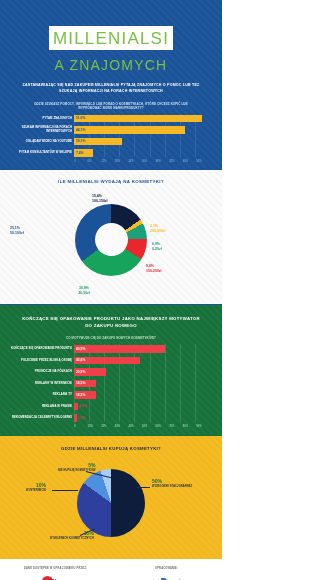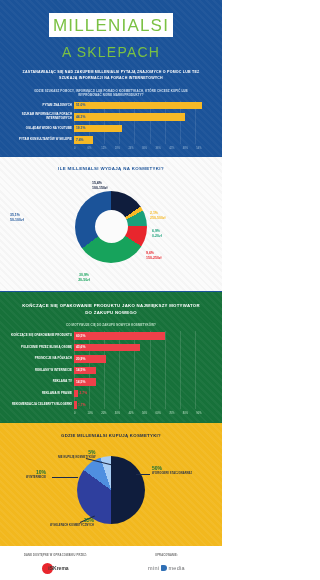--- a/index.html
+++ b/index.html
@@ -9,21 +9,21 @@
     background: #ffffff;
     overflow: hidden;
   }
   .page { width: 222px; height: 580px; position: relative; }
 
   
   .sec-blue {
     background: #1b5399;
     background-image: repeating-linear-gradient(45deg,
        rgba(255,255,255,.03) 0 2px, rgba(255,255,255,0) 2px 5px);
-    padding: 13px 0 6px;
+    padding: 26px 0 6px;
     position: relative;
   }
   .title-box {
     background:#fff;
     width: 124px;
     margin: 0 auto;
     text-align:center;
     padding: 4px 0 3px;
   }
   .title-main {
@@ -185,21 +185,21 @@
 </style>
 </head>
 <body>
 
 <div class="page">
 
   <div class="sec-blue">
     <div class="title-box">
       <div class="title-main">MILLENIALSI</div>
     </div>
-    <div class="title-sub">A SKLEPACH</div>
+    <div class="title-sub">A ZNAJOMYCH</div>
     <div class="lead">ZASTANAWIAJĄC SIĘ NAD ZAKUPEM MILLENIALSI PYTAJĄ ZNAJOMYCH O POMOC LUB TEŻ SZUKAJĄ INFORMACJI NA FORACH INTERNETOWYCH</div>
 
     <div class="chart-wrap">
       <div class="q-label on-blue">GDZIE SZUKASZ POMOCY, INFORMACJI LUB PORAD O KOSMETYKACH, KTÓRE CHCESZ KUPIĆ LUB WYPRÓBOWAĆ NOWE MARKI/PRODUKTY?</div>
       <div class="bars">
         <div class="grid">
           <i></i>
             <i></i>
             <i></i>
             <i></i>

